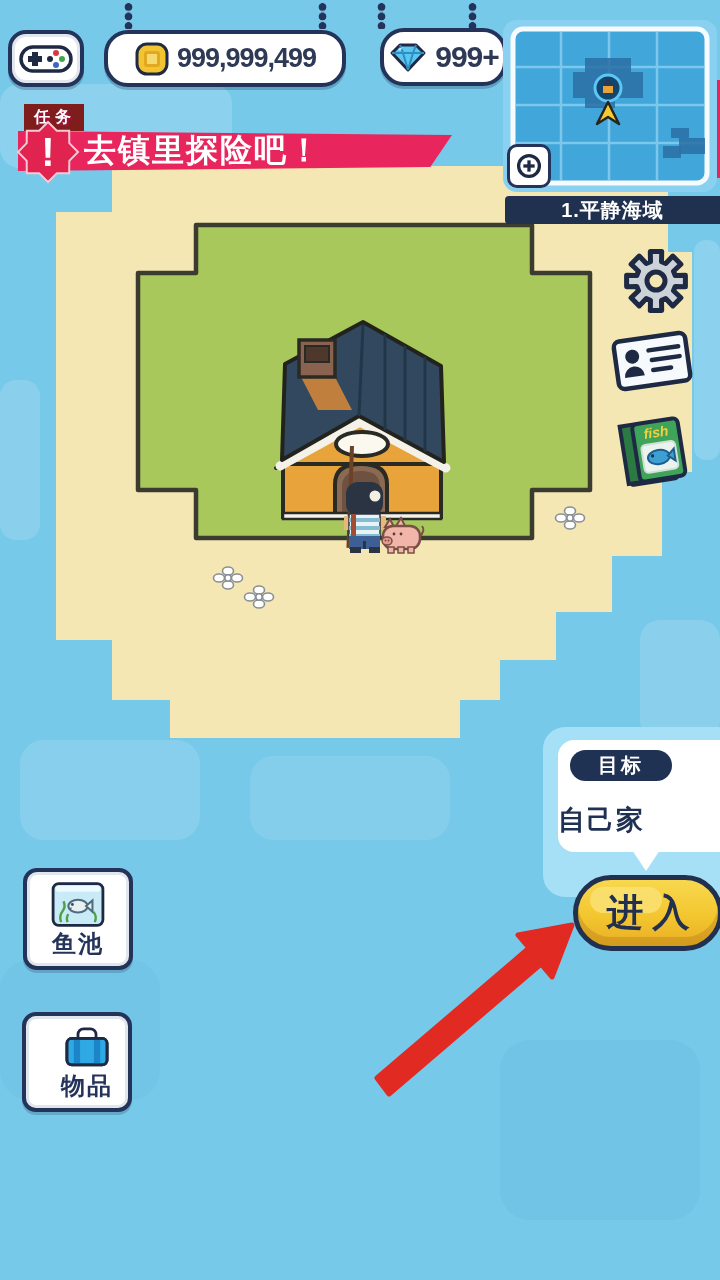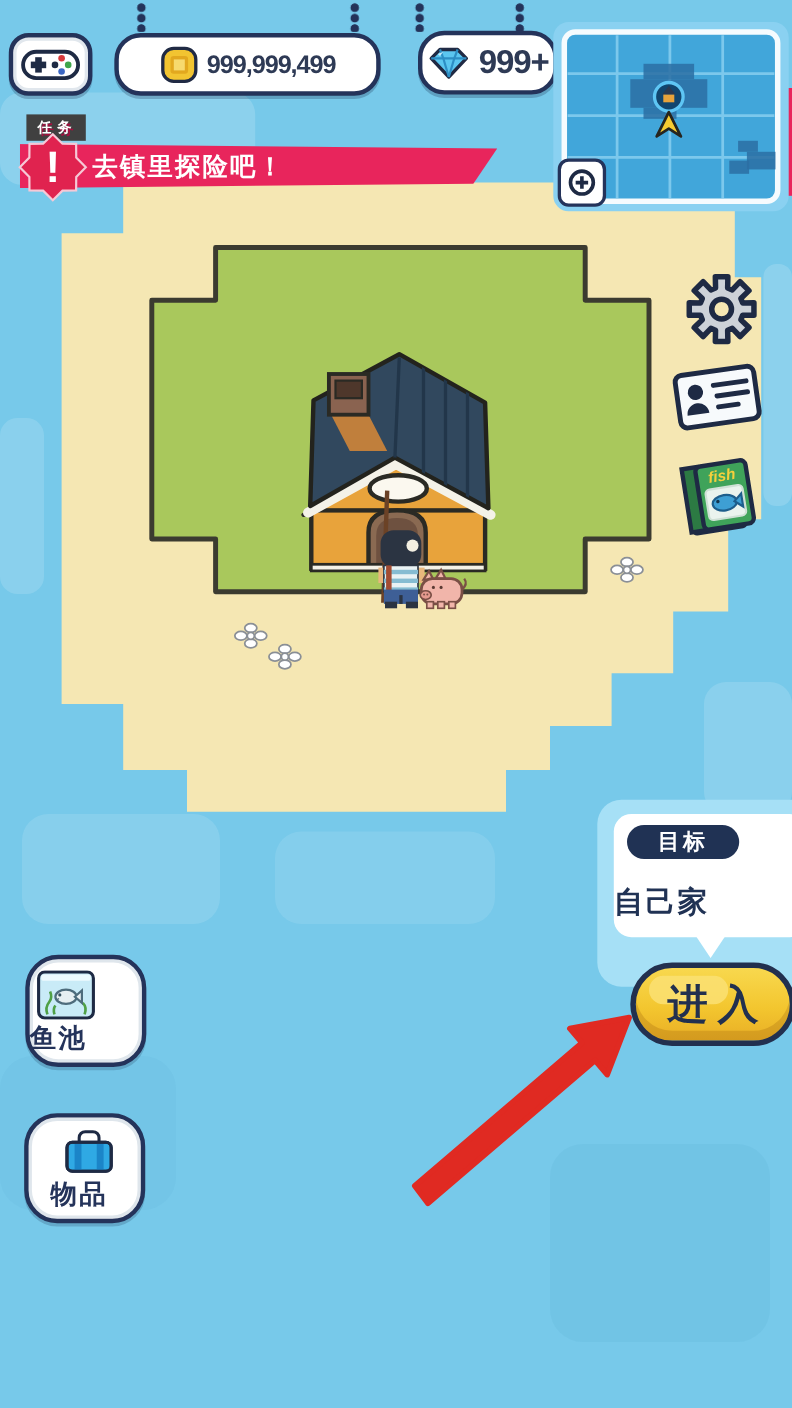--- a/index.html
+++ b/index.html
@@ -19,27 +19,27 @@
   
   .icon-btn{position:absolute;background:#fff;border:4px solid #24335A;border-radius:18px;
     box-shadow:inset 0 0 0 3px #E1E7ED,0 3px 0 rgba(21,40,70,.25);
     display:flex;align-items:center;justify-content:center;padding:0;z-index:6;cursor:pointer;}
   .pill{position:absolute;background:#fff;border:4px solid #24335A;border-radius:24px;
     box-shadow:0 3px 0 rgba(21,40,70,.25);display:flex;align-items:center;justify-content:center;
     gap:7px;z-index:6;}
   .pill .num{font-weight:700;color:#2E3A55;letter-spacing:-1px;}
 
   
-  .task-tag{position:absolute;left:24px;top:104px;z-index:7;background:#404040;color:#fff;
-    font-size:13px;font-weight:700;letter-spacing:5px;padding:3px 8px 3px 10px;
+  .task-tag{position:absolute;left:24px;top:104px;z-index:7;background:#7f1d1d;color:#fff;
+    font-size:16px;font-weight:700;letter-spacing:5px;padding:3px 8px 3px 10px;
     text-shadow:2px 2px 0 #A50F3F;}
   .task-bar{position:absolute;left:18px;top:131px;width:434px;height:40px;z-index:6;
     background:#E8255C;clip-path:polygon(0 0,100% 10%,95% 90%,0 100%);
     display:flex;align-items:center;}
-  .task-bar .txt{padding-left:66px;color:#fff;font-size:23px;font-weight:700;letter-spacing:2px;}
+  .task-bar .txt{padding-left:66px;color:#fff;font-size:32px;font-weight:700;letter-spacing:2px;}
   .starburst{position:absolute;left:14px;top:118px;width:68px;height:68px;z-index:8;}
   .starburst span{position:absolute;left:0;top:0;width:100%;height:100%;display:flex;
     align-items:center;justify-content:center;color:#fff;font-size:40px;font-weight:900;}
 
   
   .minimap{position:absolute;left:503px;top:20px;width:214px;height:172px;z-index:6;
     background:#8AD1F1;border-radius:14px;cursor:pointer;}
   .map-zoom{position:absolute;left:4px;top:124px;width:44px;height:44px;background:#fff;
     border:3.5px solid #24335A;border-radius:10px;display:flex;align-items:center;
     justify-content:center;padding:0;cursor:pointer;}
@@ -70,22 +70,22 @@
   .enter-btn::before{content:"";position:absolute;left:12px;top:7px;width:72px;height:26px;
     border-radius:14px;background:#FAE173;opacity:.85;}
   .enter-btn span{position:relative;color:#22304F;font-size:37px;font-weight:700;
     letter-spacing:9px;padding-left:9px;}
 
   
   .tutorial-arrow{position:absolute;left:0;top:0;z-index:9;pointer-events:none;}
 
   
   .corner-btn{position:absolute;width:110px;background:#fff;border:4.5px solid #24335A;
-    border-radius:30px;box-shadow:inset 0 0 0 3px #DFE6EC,0 3px 0 rgba(21,40,70,.2);
-    display:flex;flex-direction:column;align-items:flex-start;padding:10px 0 6px 0;z-index:6;cursor:pointer;}
+    border-radius:14px;box-shadow:inset 0 0 0 3px #DFE6EC,0 3px 0 rgba(21,40,70,.2);
+    display:flex;flex-direction:column;align-items:center;padding:10px 0 6px 0;z-index:6;cursor:pointer;}
   .corner-btn .lbl{color:#24335A;font-size:24px;font-weight:700;letter-spacing:2px;margin-top:1px;}
 </style>
 </head>
 <body>
 
 <div class="stage">
 
   <svg id="scene" width="720" height="1280" viewBox="0 0 720 1280">
     <defs>
       <clipPath id="roofClip">
@@ -206,21 +206,21 @@
       <circle cx="32" cy="18" r="3" fill="#1E2A44"></circle>
     </svg>
   </button>
 
   <div class="pill" style="left:104px;top:30px;width:242px;height:57px;">
     <svg width="36" height="36" viewBox="0 0 36 36">
       <rect x="3" y="3" width="30" height="30" rx="10" fill="#F2C431" stroke="#202A44" stroke-width="3"></rect>
       <rect x="10" y="10" width="16" height="16" rx="3" fill="#E2A81F"></rect>
       <rect x="13" y="13" width="10" height="10" fill="#F7DA6E"></rect>
     </svg>
-    <span class="num" style="font-size:23px;">999,999,499</span>
+    <span class="num" style="font-size:27px;">999,999,499</span>
   </div>
 
   <div class="pill" style="left:380px;top:28px;width:127px;height:58px;">
     <svg width="40" height="32" viewBox="0 0 40 32">
       <polygon points="4,12 12,4 28,4 36,12 20,29" fill="#5BC6F0" stroke="#202A44" stroke-width="3" stroke-linejoin="round"></polygon>
       <g stroke="#2D8EC4" stroke-width="2" fill="none">
         <line x1="4" y1="12" x2="36" y2="12"></line>
         <line x1="12" y1="4" x2="15" y2="12"></line>
         <line x1="28" y1="4" x2="25" y2="12"></line>
         <line x1="15" y1="12" x2="20" y2="29"></line>
@@ -271,20 +271,21 @@
       </g>
     </svg>
     <button class="map-zoom">
       <svg width="34" height="34" viewBox="0 0 36 36">
         <circle cx="18" cy="18" r="11" fill="#fff" stroke="#1E2A44" stroke-width="3.5"></circle>
         <line x1="12" y1="18" x2="24" y2="18" stroke="#1E2A44" stroke-width="3.5"></line>
         <line x1="18" y1="12" x2="18" y2="24" stroke="#1E2A44" stroke-width="3.5"></line>
       </svg>
     </button>
   </div>
+  <div class="map-label">1.平静海域</div>
   <div class="red-edge"></div>
 
   <button class="float-icon" style="left:618px;top:243px;">
     <svg width="76" height="76" viewBox="-38 -38 76 76">
       <path fill-rule="evenodd" fill="#CDD2D8" stroke="#1E2A44" stroke-width="5" stroke-linejoin="round" d="
         M29.4,-5.7 L29.4,5.7 L19.2,5.5 L17.5,9.7 L24.9,16.8 L16.8,24.9 L9.7,17.5 L5.5,19.2
         L5.7,29.4 L-5.7,29.4 L-5.5,19.2 L-9.7,17.5 L-16.8,24.9 L-24.9,16.8 L-17.5,9.7 L-19.2,5.5
         L-29.4,5.7 L-29.4,-5.7 L-19.2,-5.5 L-17.5,-9.7 L-24.9,-16.8 L-16.8,-24.9 L-9.7,-17.5 L-5.5,-19.2
         L-5.7,-29.4 L5.7,-29.4 L5.5,-19.2 L9.7,-17.5 L16.8,-24.9 L24.9,-16.8 L17.5,-9.7 L19.2,-5.5 Z
         M9,0 A9,9 0 1 0 -9,0 A9,9 0 1 0 9,0 Z"></path>

